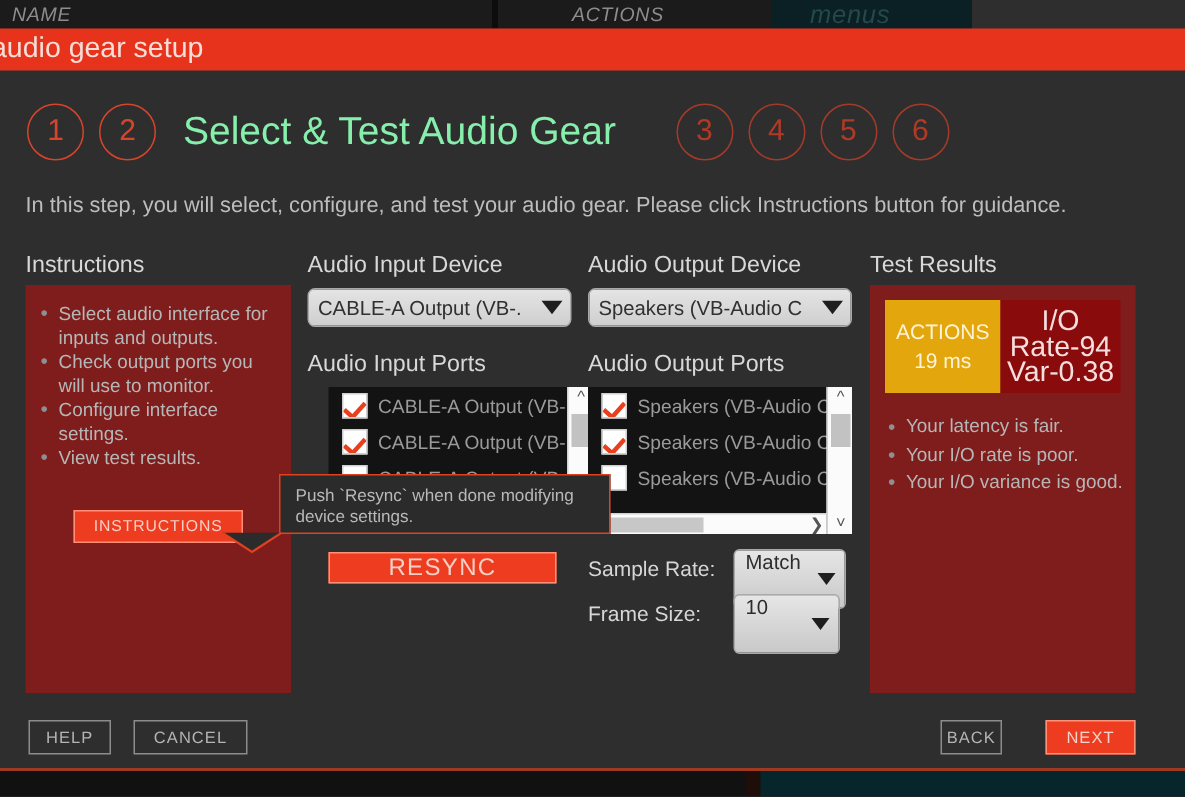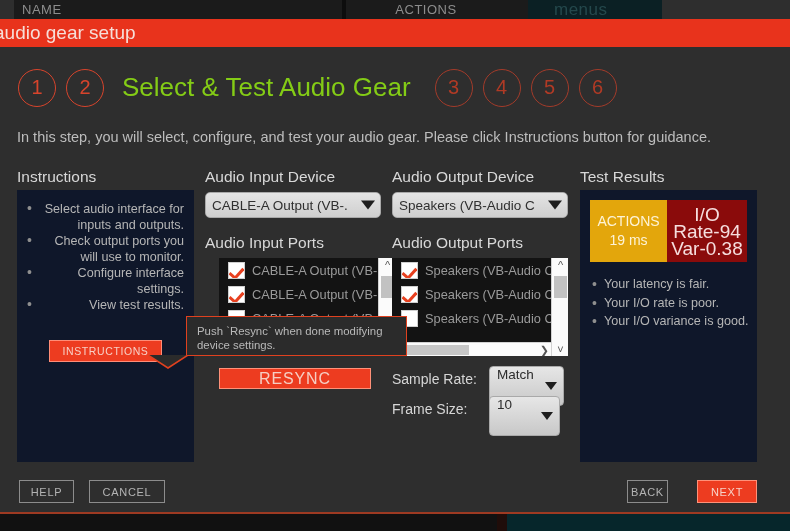--- a/index.html
+++ b/index.html
@@ -6,22 +6,22 @@
   html, body {
     width: 790px; height: 531px;
     background: #2e2e2e;
     font-family: "Liberation Sans", sans-serif;
     overflow: hidden;
   }
   .app { position: relative; width: 790px; height: 531px; background: #2e2e2e; }
 
   
   .topbar {
-    position: absolute; top: 0; left: 14px; width: 648px; height: 19px;
-    background: #1b1b1b; display: flex; align-items: center;
+    position: absolute; top: 0; left: 0; width: 648px; height: 19px;
+    background: #1b1b1b; display: flex; align-items: center; font-style: italic;
   }
   .topbar-col {
     height: 19px; display: flex; align-items: center;
     color: #8d8d8d; font-size: 13px; letter-spacing: .5px;
   }
   .tb-name { width: 328px; padding-left: 8px; background: #1b1b1b; }
   .tb-div  { width: 4px; height: 19px; background: #0d0d0d; }
   .tb-actions { width: 160px; justify-content: center; background: #1b1b1b; }
   .tb-div2 { width: 22px; height: 19px; background: #1b1b1b; }
   .tb-menus {
@@ -45,37 +45,37 @@
   .circ {
     width: 38px; height: 38px; border-radius: 50%;
     display: flex; align-items: center; justify-content: center;
     font-size: 20px; font-weight: 300; flex: 0 0 auto;
   }
   .circ.active { border: 1.5px solid #d7442c; color: #d7442c; }
   .circ.idle   { border: 1.5px solid #a33b2a; color: #b03a25; }
   .s1 { margin-left: 18px; }
   .s2 { margin-left: 10px; }
   .steptitle {
-    color: #84cc16; font-size: 26px; font-weight: 300;
-    margin-left: 18px; margin-right: 16px; white-space: nowrap;
+    color: #86efac; font-size: 26px; font-weight: 300;
+    margin-left: 18px; margin-right: 32px; white-space: nowrap;
   }
   .s3 { margin-left: 8px; } .s4, .s5, .s6 { margin-left: 10px; }
 
   .subtitle {
     position: absolute; top: 129px; left: 17px; width: 760px;
     color: #bdbdbd; font-size: 14.5px; font-weight: 300; white-space: nowrap;
   }
 
   
   .col-label {
     position: absolute; color: #d8d8d8; font-size: 15.5px; font-weight: 300;
     white-space: nowrap;
   }
 
-  .panel { position: absolute; background: #0f172a; text-align: right; }
+  .panel { position: absolute; background: #7f1d1d; }
 
   
   .instr-panel { left: 17px; top: 190px; width: 177px; height: 272px; }
   .instr-list { padding: 12px 10px 0 8px; list-style: none; }
   .instr-list li {
     color: #b6b6b6; font-size: 12.6px; font-weight: 300;
     line-height: 15.5px; padding-left: 14px; position: relative;
     margin-bottom: 1px;
   }
   .instr-list li::before {

